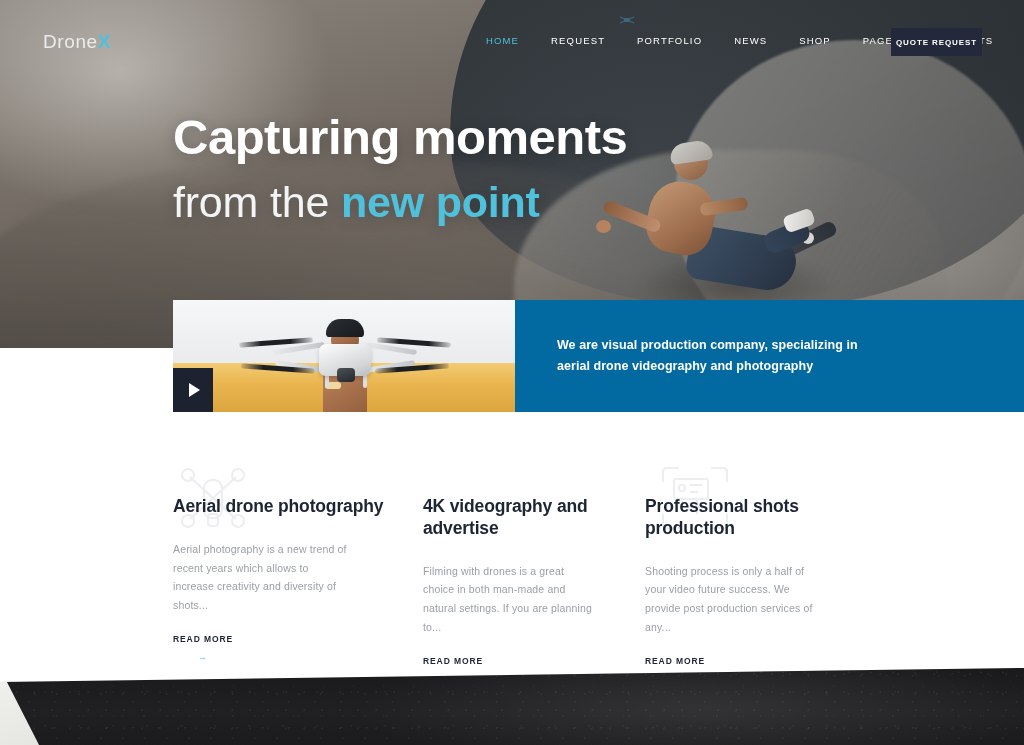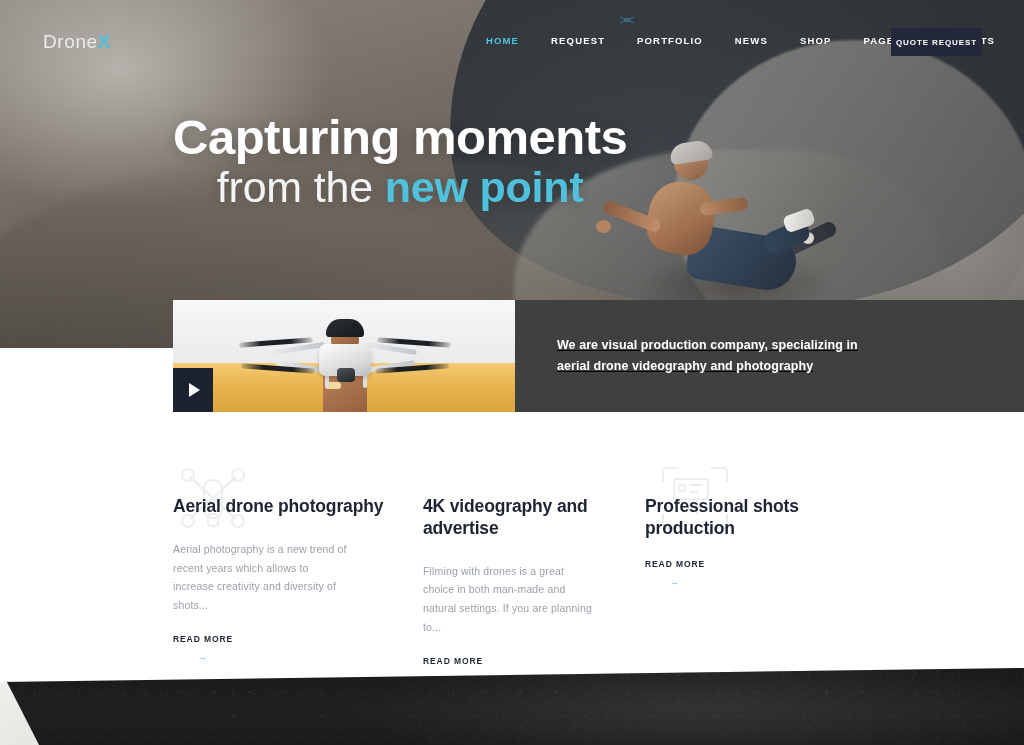--- a/index.html
+++ b/index.html
@@ -9,21 +9,20 @@
     font-family:"Liberation Sans", sans-serif;
     background:#ffffff;
     position:relative;
   }
 
   
   .hero{
     position:absolute; left:0; top:0; width:1024px; height:348px;
     overflow:hidden;
     background:#0c4a6e;
-    text-align:center;
   }
   
   .hero-bg{
     position:absolute; inset:0;
     background:
       radial-gradient(ellipse 300px 200px at 120px 70px, rgba(225,222,218,.55), rgba(225,222,218,0) 70%),
       radial-gradient(ellipse 420px 260px at 930px 250px, rgba(190,188,184,.75), rgba(190,188,184,0) 72%),
       radial-gradient(ellipse 520px 300px at 430px 300px, rgba(120,110,101,.55), rgba(120,110,101,0) 70%),
       linear-gradient(165deg,#8d8780 0%, #7d766e 22%, #6a625a 48%, #55504b 68%, #403c39 100%);
   }
@@ -140,21 +139,21 @@
     text-align:center;
   }
   .logo .x{ color:#4fc1dc; font-weight:700; }
 
   .nav{
     position:absolute; left:470px; top:35px;
     display:flex; align-items:center; gap:0px;
   }
   .nav a{
     color:#ffffff; text-decoration:none;
-    font-size:9.5px; font-weight:700; letter-spacing:1.15px;
+    font-size:9.5px; font-weight:400; letter-spacing:1.15px;
     padding:0 16px;
     white-space:nowrap;
   }
   .nav a.active{ color:#4fc1dc; }
 
   .quote-btn{
     position:absolute; left:891px; top:28px;
     width:91px; height:28px;
     background:#23293a;
     color:#fff; border:none;
@@ -165,21 +164,21 @@
   }
 
   
   .hero-text{ position:absolute; left:173px; top:112px; z-index:30; }
   .hl1{
     font-size:49px; font-weight:700; color:#ffffff;
     letter-spacing:-.5px; line-height:1.04;
     text-shadow:0 2px 14px rgba(0,0,0,.22);
   }
   .hl2{
-    font-size:43px; line-height:1.12; margin-top:0;
+    font-size:43px; line-height:1.12; margin-top:15px;
     letter-spacing:-.2px;
     text-shadow:0 2px 14px rgba(0,0,0,.22);
   }
   .hl2 .light{ color:#f2f4f5; font-weight:300; }
   .hl2 .accent{ color:#4fc1dc; font-weight:700; }
 
   
   .band{
     position:absolute; left:173px; top:300px; width:851px; height:112px;
     z-index:35; display:flex;
@@ -234,22 +233,22 @@
     border:none; cursor:pointer; z-index:6;
   }
   .play-tri{
     width:0; height:0;
     border-left:11px solid #ffffff;
     border-top:7px solid transparent;
     border-bottom:7px solid transparent;
     margin-left:3px;
   }
   .cyan-panel{
-    flex:1; background:#404040;
-    display:flex; align-items:center;text-decoration:underline;
+    flex:1; background:#0369a1;
+    display:flex; align-items:center;
   }
   .cyan-panel p{
     margin-left:42px;
     color:#ffffff; font-size:12.5px; font-weight:700; line-height:1.72;
     letter-spacing:.05px; max-width:330px;
   }
 
   
   .services{
     position:absolute; left:0; top:440px; width:870px; height:228px;
@@ -448,20 +447,21 @@
     <p class="svc-desc">Filming with drones is a great choice in both man-made and natural settings. If you are planning to...</p>
     <a href="#" class="read-more">
       <span>READ MORE</span>
       <span class="arrow">→</span>
     </a>
   </article>
 
   <article class="svc s3">
     
     <h3 class="svc-title">Professional shots production</h3>
+    <p class="svc-desc">Shooting process is only a half of your video future success. We provide post production services of any...</p>
     <a href="#" class="read-more">
       <span>READ MORE</span>
       <span class="arrow">→</span>
     </a>
   </article>
 </section>
 
 <section class="bottom">
   <div class="bottom-inner">
     <div class="asphalt-grain"></div>

